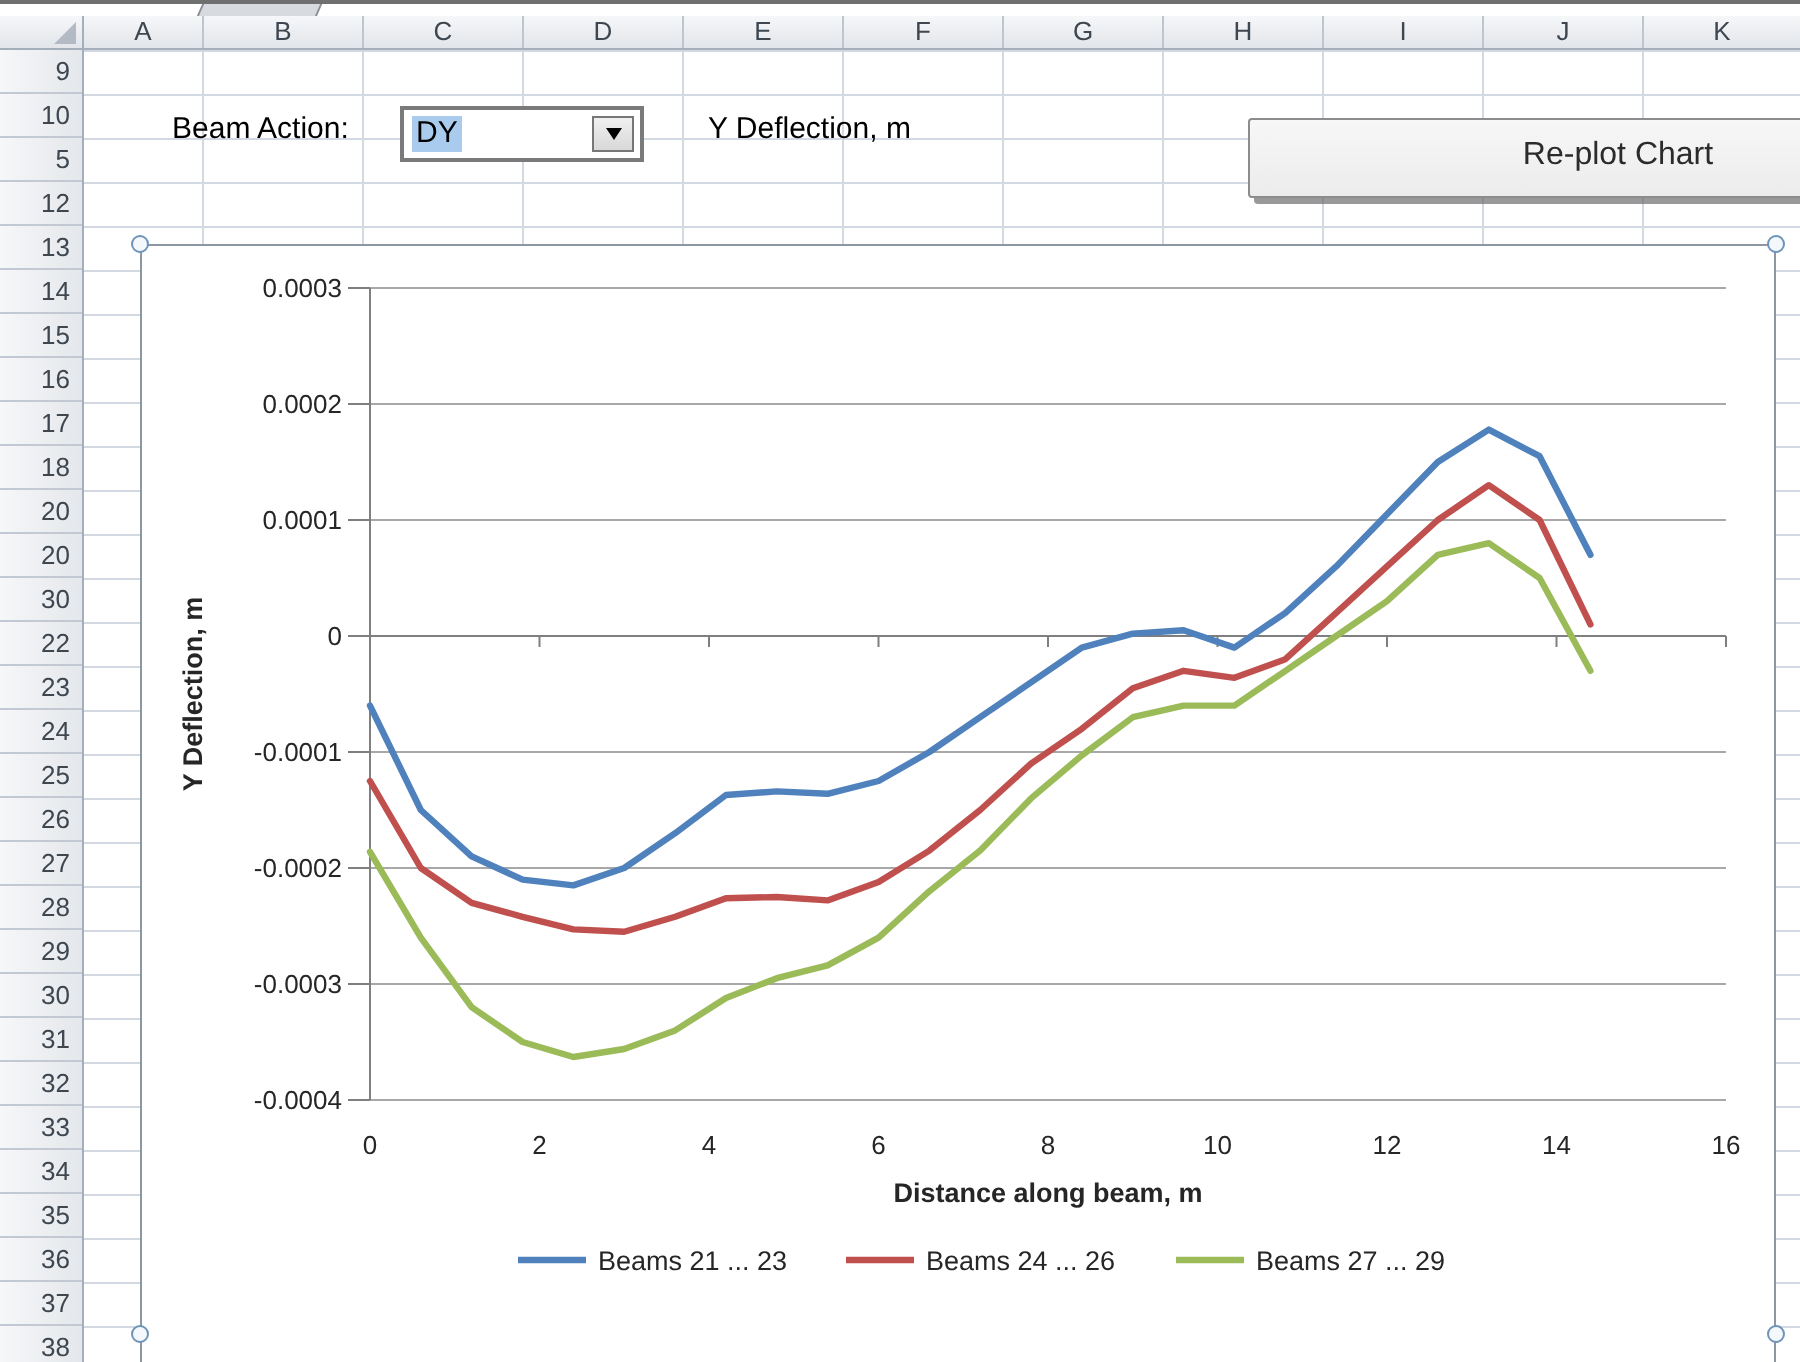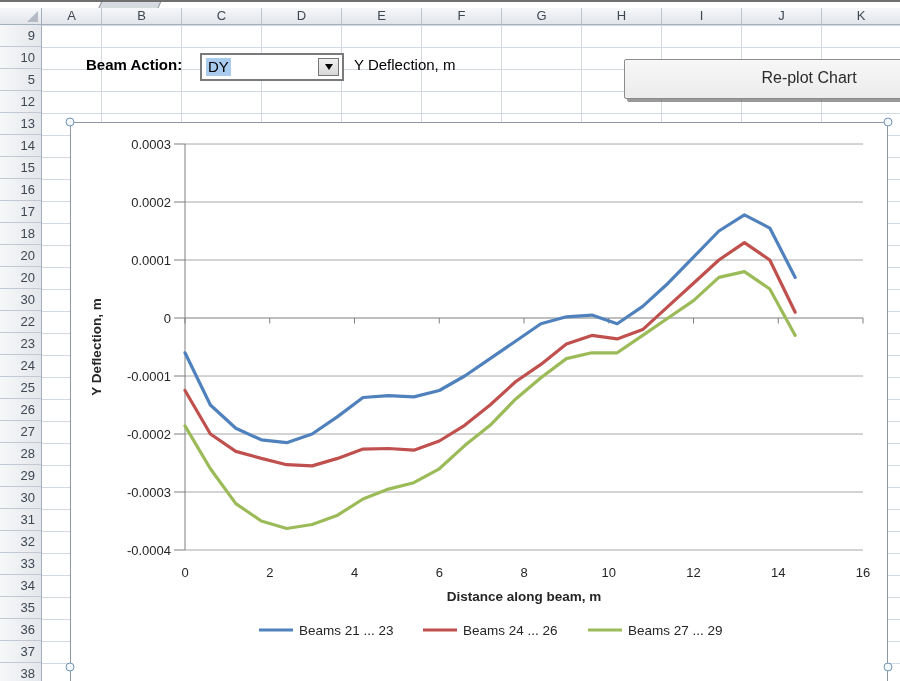--- a/index.html
+++ b/index.html
@@ -52,24 +52,24 @@
   .row-headers{
     position:absolute;left:0;top:25px;width:42px;bottom:0;z-index:4;
     background:linear-gradient(to right,#F6F7F9,#E4E7EB);
     border-right:1px solid #A5AEBB;box-sizing:border-box;overflow:hidden;
   }
   .rowh{
     height:22px;box-sizing:border-box;border-bottom:1px solid #C3C9D3;
     font-size:13px;line-height:21px;text-align:right;padding-right:6px;color:#3E4650;
   }
   
-  .beam-label{position:absolute;left:86px;top:56px;font-size:15px;color:#000;z-index:5;font-weight:bold;}
+  .beam-label{position:absolute;left:86px;top:56px;font-size:15px;color:#000;z-index:5;}
   .cell-text{position:absolute;left:354px;top:56px;font-size:15px;color:#000;z-index:5;}
   .dropdown{
-    position:absolute;left:200px;top:53px;width:144px;height:28px;box-sizing:border-box;
+    position:absolute;left:200px;top:53px;width:122px;height:28px;box-sizing:border-box;
     background:#fff;border:2px solid #7A7A7A;z-index:5;
   }
   .dd-value{
     position:absolute;left:4px;top:3px;font-size:15px;line-height:18px;
     background:#A9CBEE;color:#000;padding:0 2px;
   }
   .dd-arrow{
     position:absolute;right:3px;top:3px;width:21px;height:18px;box-sizing:border-box;
     background:linear-gradient(#F0F0F0,#D8D8D8);border:1px solid #777;
     display:flex;align-items:center;justify-content:center;

